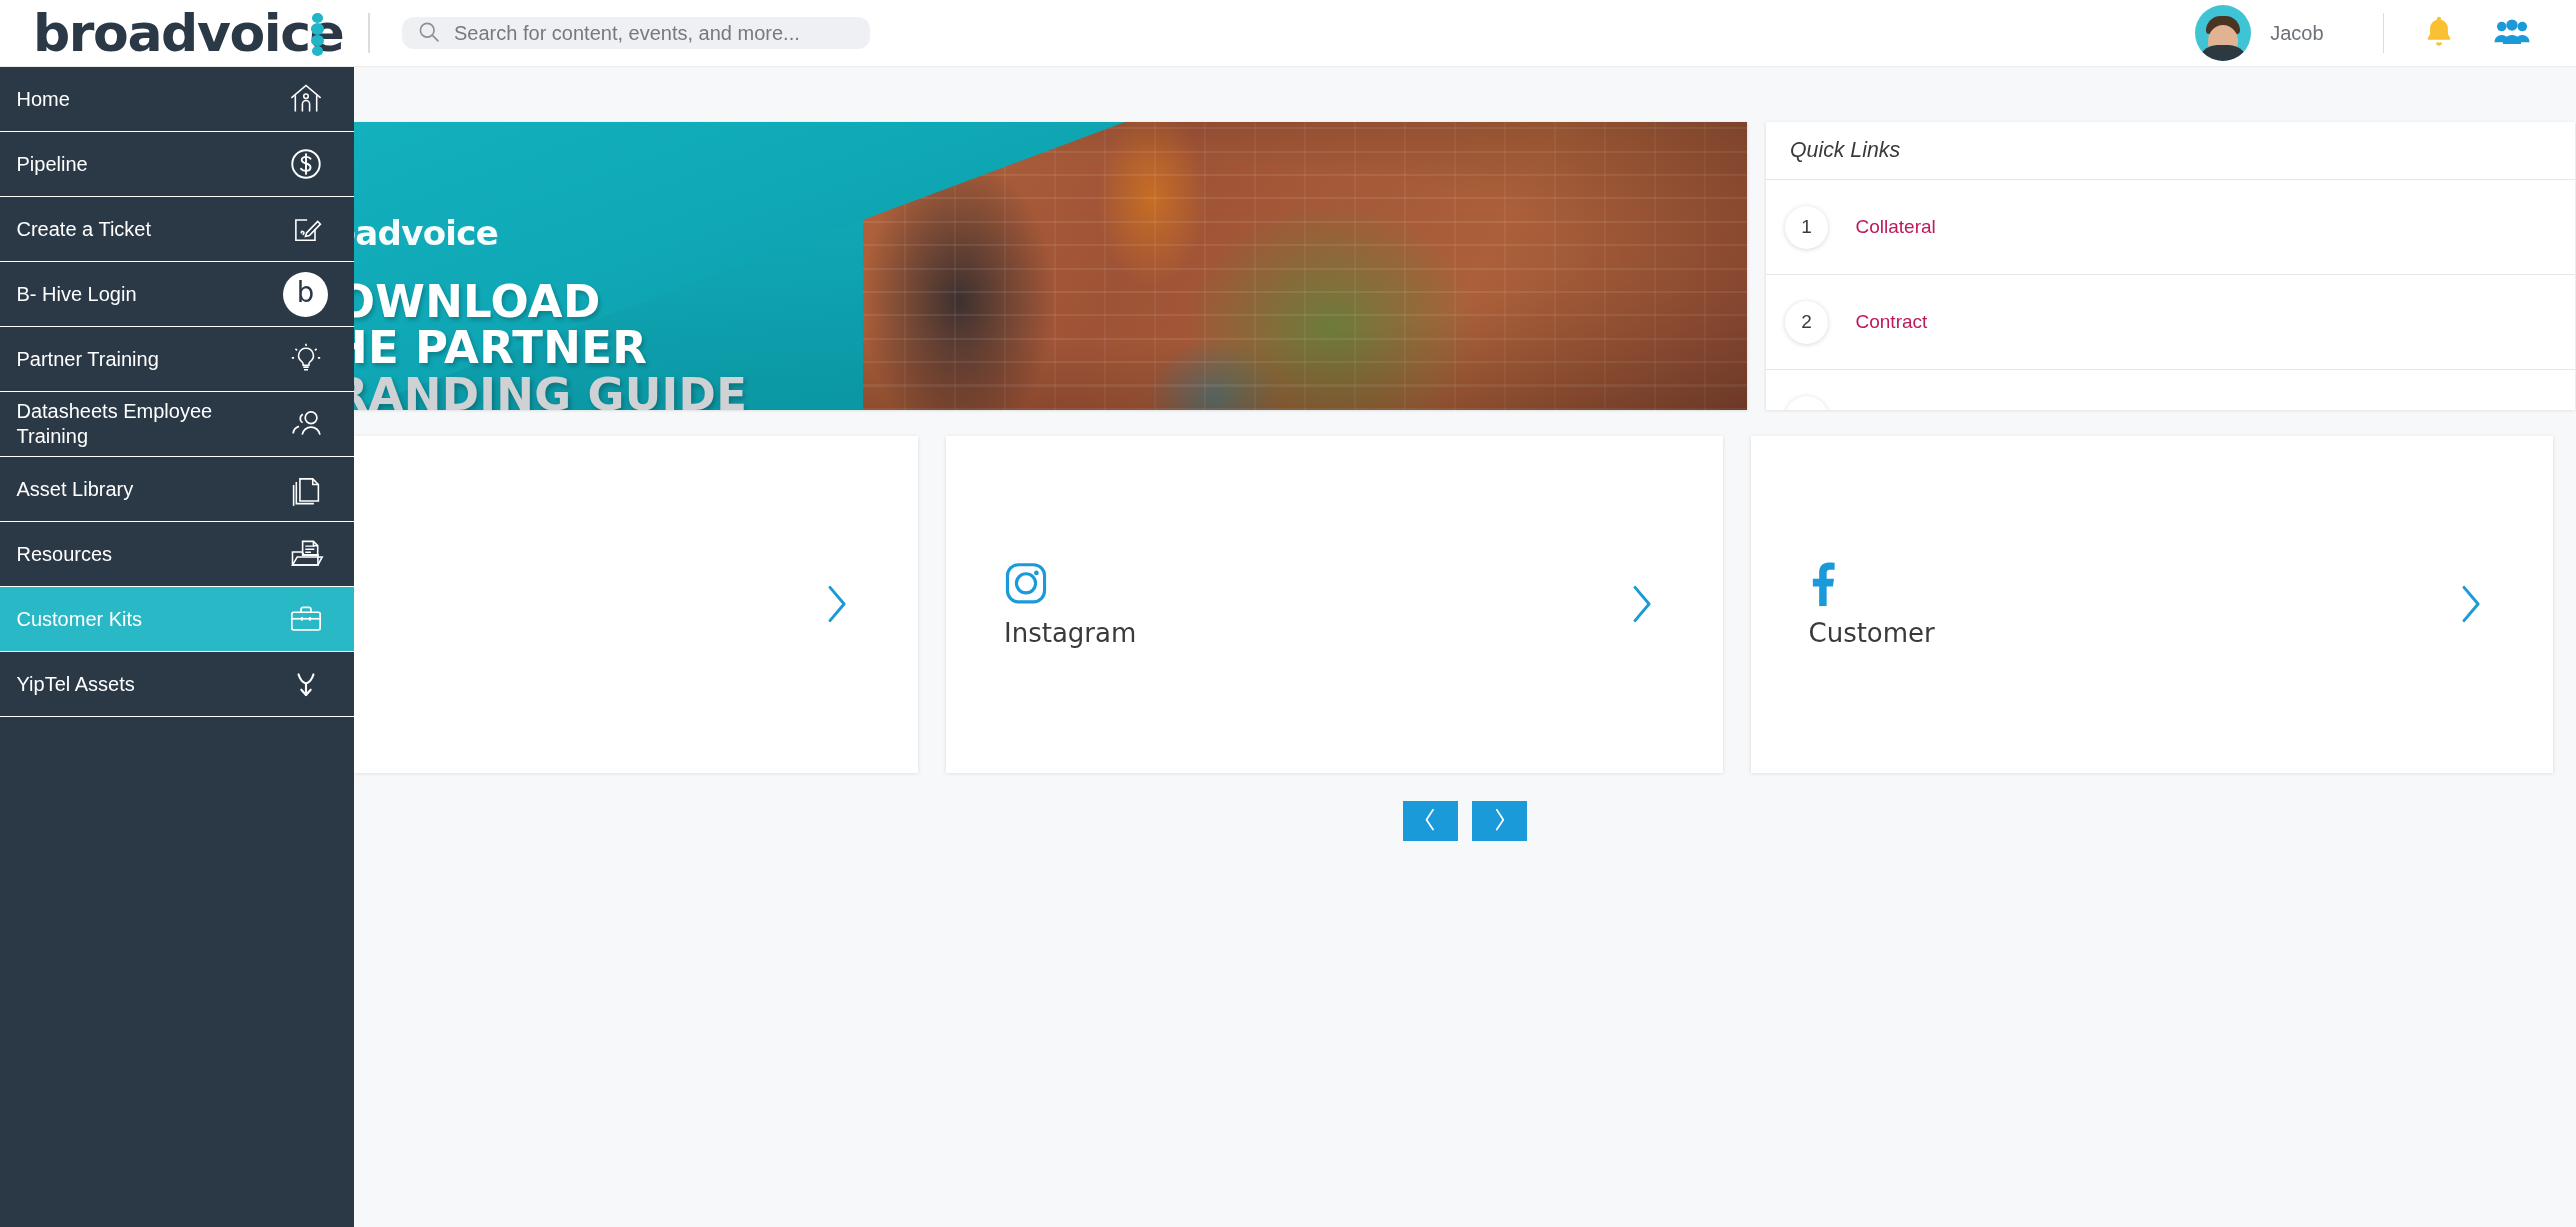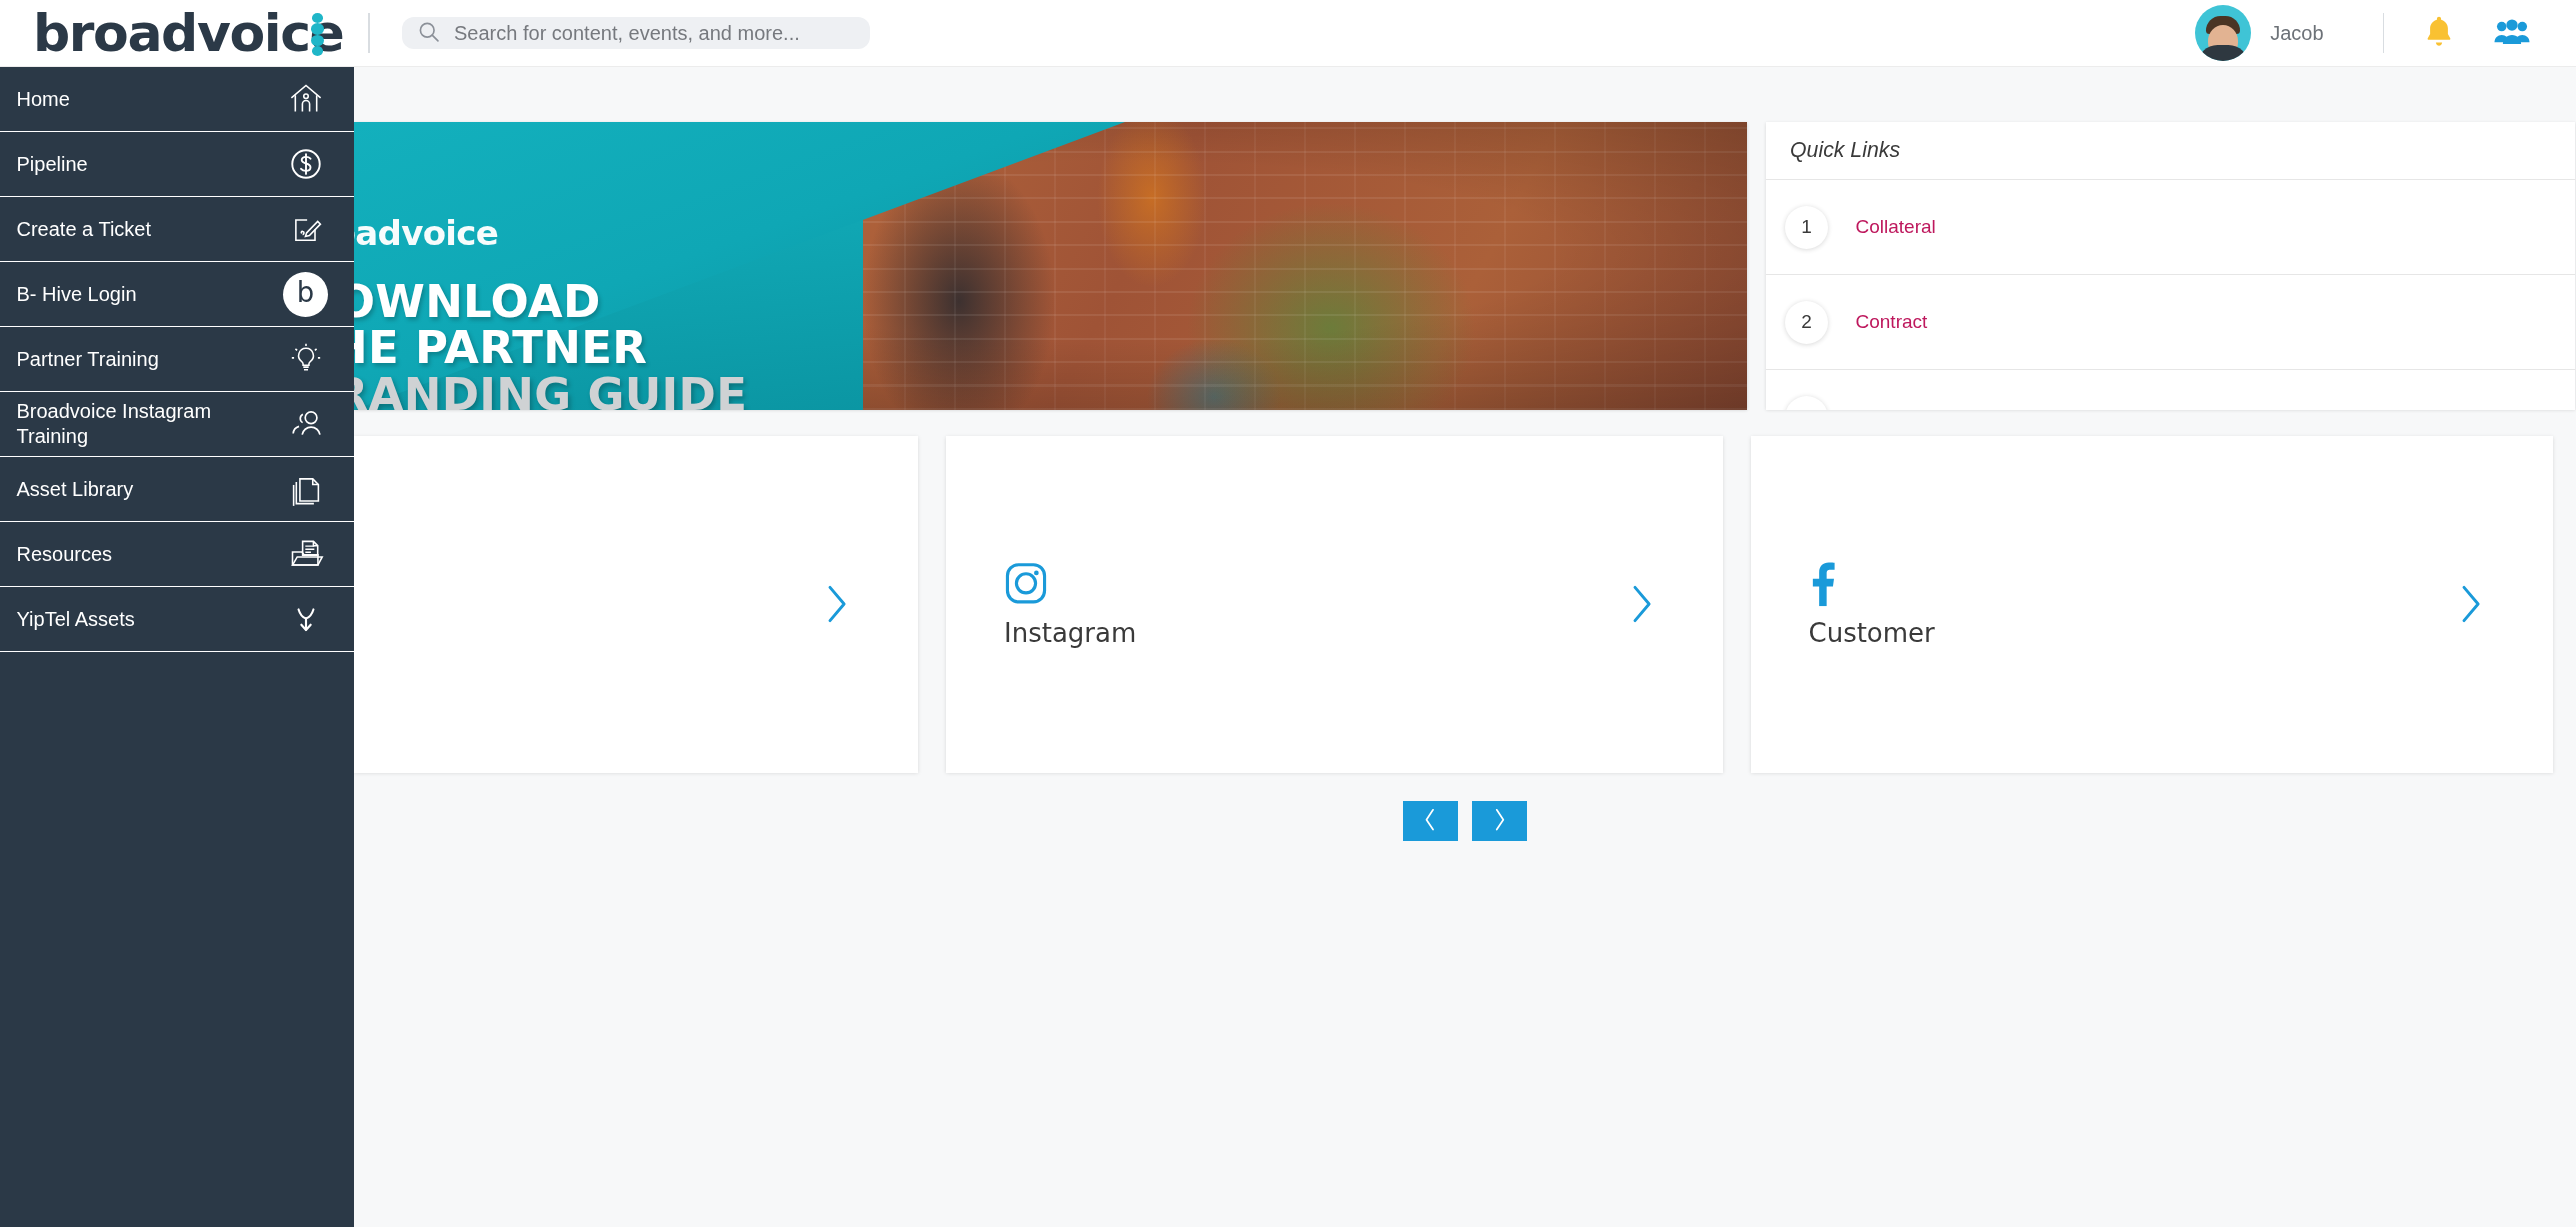--- a/index.html
+++ b/index.html
@@ -512,21 +512,21 @@
     <span class="nav-icon">
       <svg width="36" height="36" viewBox="0 0 32 32" fill="none" stroke="#ffffff" stroke-width="1.4">
         <path d="M16 6.5 a6.5 6.5 0 0 1 3.8 11.8 c-.8 .6-1.2 1.3-1.2 2.2 v1 h-5.2 v-1 c0-.9-.4-1.6-1.2-2.2 A6.5 6.5 0 0 1 16 6.5z"></path>
         <path d="M13.6 23.2 h4.8 M14.2 25.6 h3.6"></path>
         <path d="M16 2.4 V4.4 M6.6 7 L8.1 8.4 M25.4 7 L23.9 8.4 M3.4 15 H5.4 M26.6 15 H28.6"></path>
       </svg>
     </span>
   </div>
 
   <div class="nav-item">
-    <span class="nav-label">Broadvoice Instagram Training</span>
+    <span class="nav-label">Datasheets Employee Training</span>
     <span class="nav-icon">
       <svg width="36" height="36" viewBox="0 0 32 32" fill="none" stroke="#ffffff" stroke-width="1.5">
         <circle cx="20.5" cy="10.5" r="5.2"></circle>
         <path d="M12.6 25.5 a8 8 0 0 1 15.8 0"></path>
         <path d="M13.2 7.3 a4.3 4.3 0 0 0 -.2 7.5"></path>
         <path d="M4.6 24.5 a7.2 7.2 0 0 1 5.2 -6.4"></path>
       </svg>
     </span>
   </div>
 
@@ -548,20 +548,31 @@
       <svg width="36" height="36" viewBox="0 0 32 32" fill="none" stroke="#ffffff" stroke-width="1.4">
         <path d="M13 4.8 H22.6 L26.4 8.6 V17 H13 Z"></path>
         <path d="M22.6 4.8 V8.6 H26.4"></path>
         <path d="M15.4 9 H23.4 M15.4 11.8 H23.4 M15.4 14.4 H20.4" stroke-width="1.2"></path>
         <path d="M4 14.2 H12.4 L14.4 16.8 H26.6 V25.8 H4 Z"></path>
         <path d="M4 25.8 L8.2 18.6 H30.4 L26.6 25.8 Z"></path>
       </svg>
     </span>
   </div>
 
+  <div class="nav-item active">
+    <span class="nav-label">Customer Kits</span>
+    <span class="nav-icon">
+      <svg width="36" height="36" viewBox="0 0 32 32" fill="none" stroke="#ffffff" stroke-width="1.5">
+        <rect x="3.4" y="10" width="25.2" height="15.6" rx="1.6"></rect>
+        <path d="M11.6 10 V7.4 a1.8 1.8 0 0 1 1.8 -1.8 h5.2 a1.8 1.8 0 0 1 1.8 1.8 V10"></path>
+        <path d="M3.4 15.8 H28.6"></path>
+        <path d="M12.4 14.2 V17.6 M19.6 14.2 V17.6"></path>
+      </svg>
+    </span>
+  </div>
 
   <div class="nav-item">
     <span class="nav-label">YipTel Assets</span>
     <span class="nav-icon">
       <svg width="34" height="34" viewBox="0 0 32 32" fill="none" stroke="#ffffff" stroke-width="2">
         <path d="M9 7 C10.8 13 13.6 14.8 16 15.6 C18.4 14.8 21.2 13 23 7" stroke-linecap="round"></path>
         <path d="M16 15.6 V26" stroke-linecap="round"></path>
         <path d="M11.6 21.4 L16 26.4 L20.4 21.4" stroke-linecap="round" stroke-linejoin="round"></path>
       </svg>
     </span>

